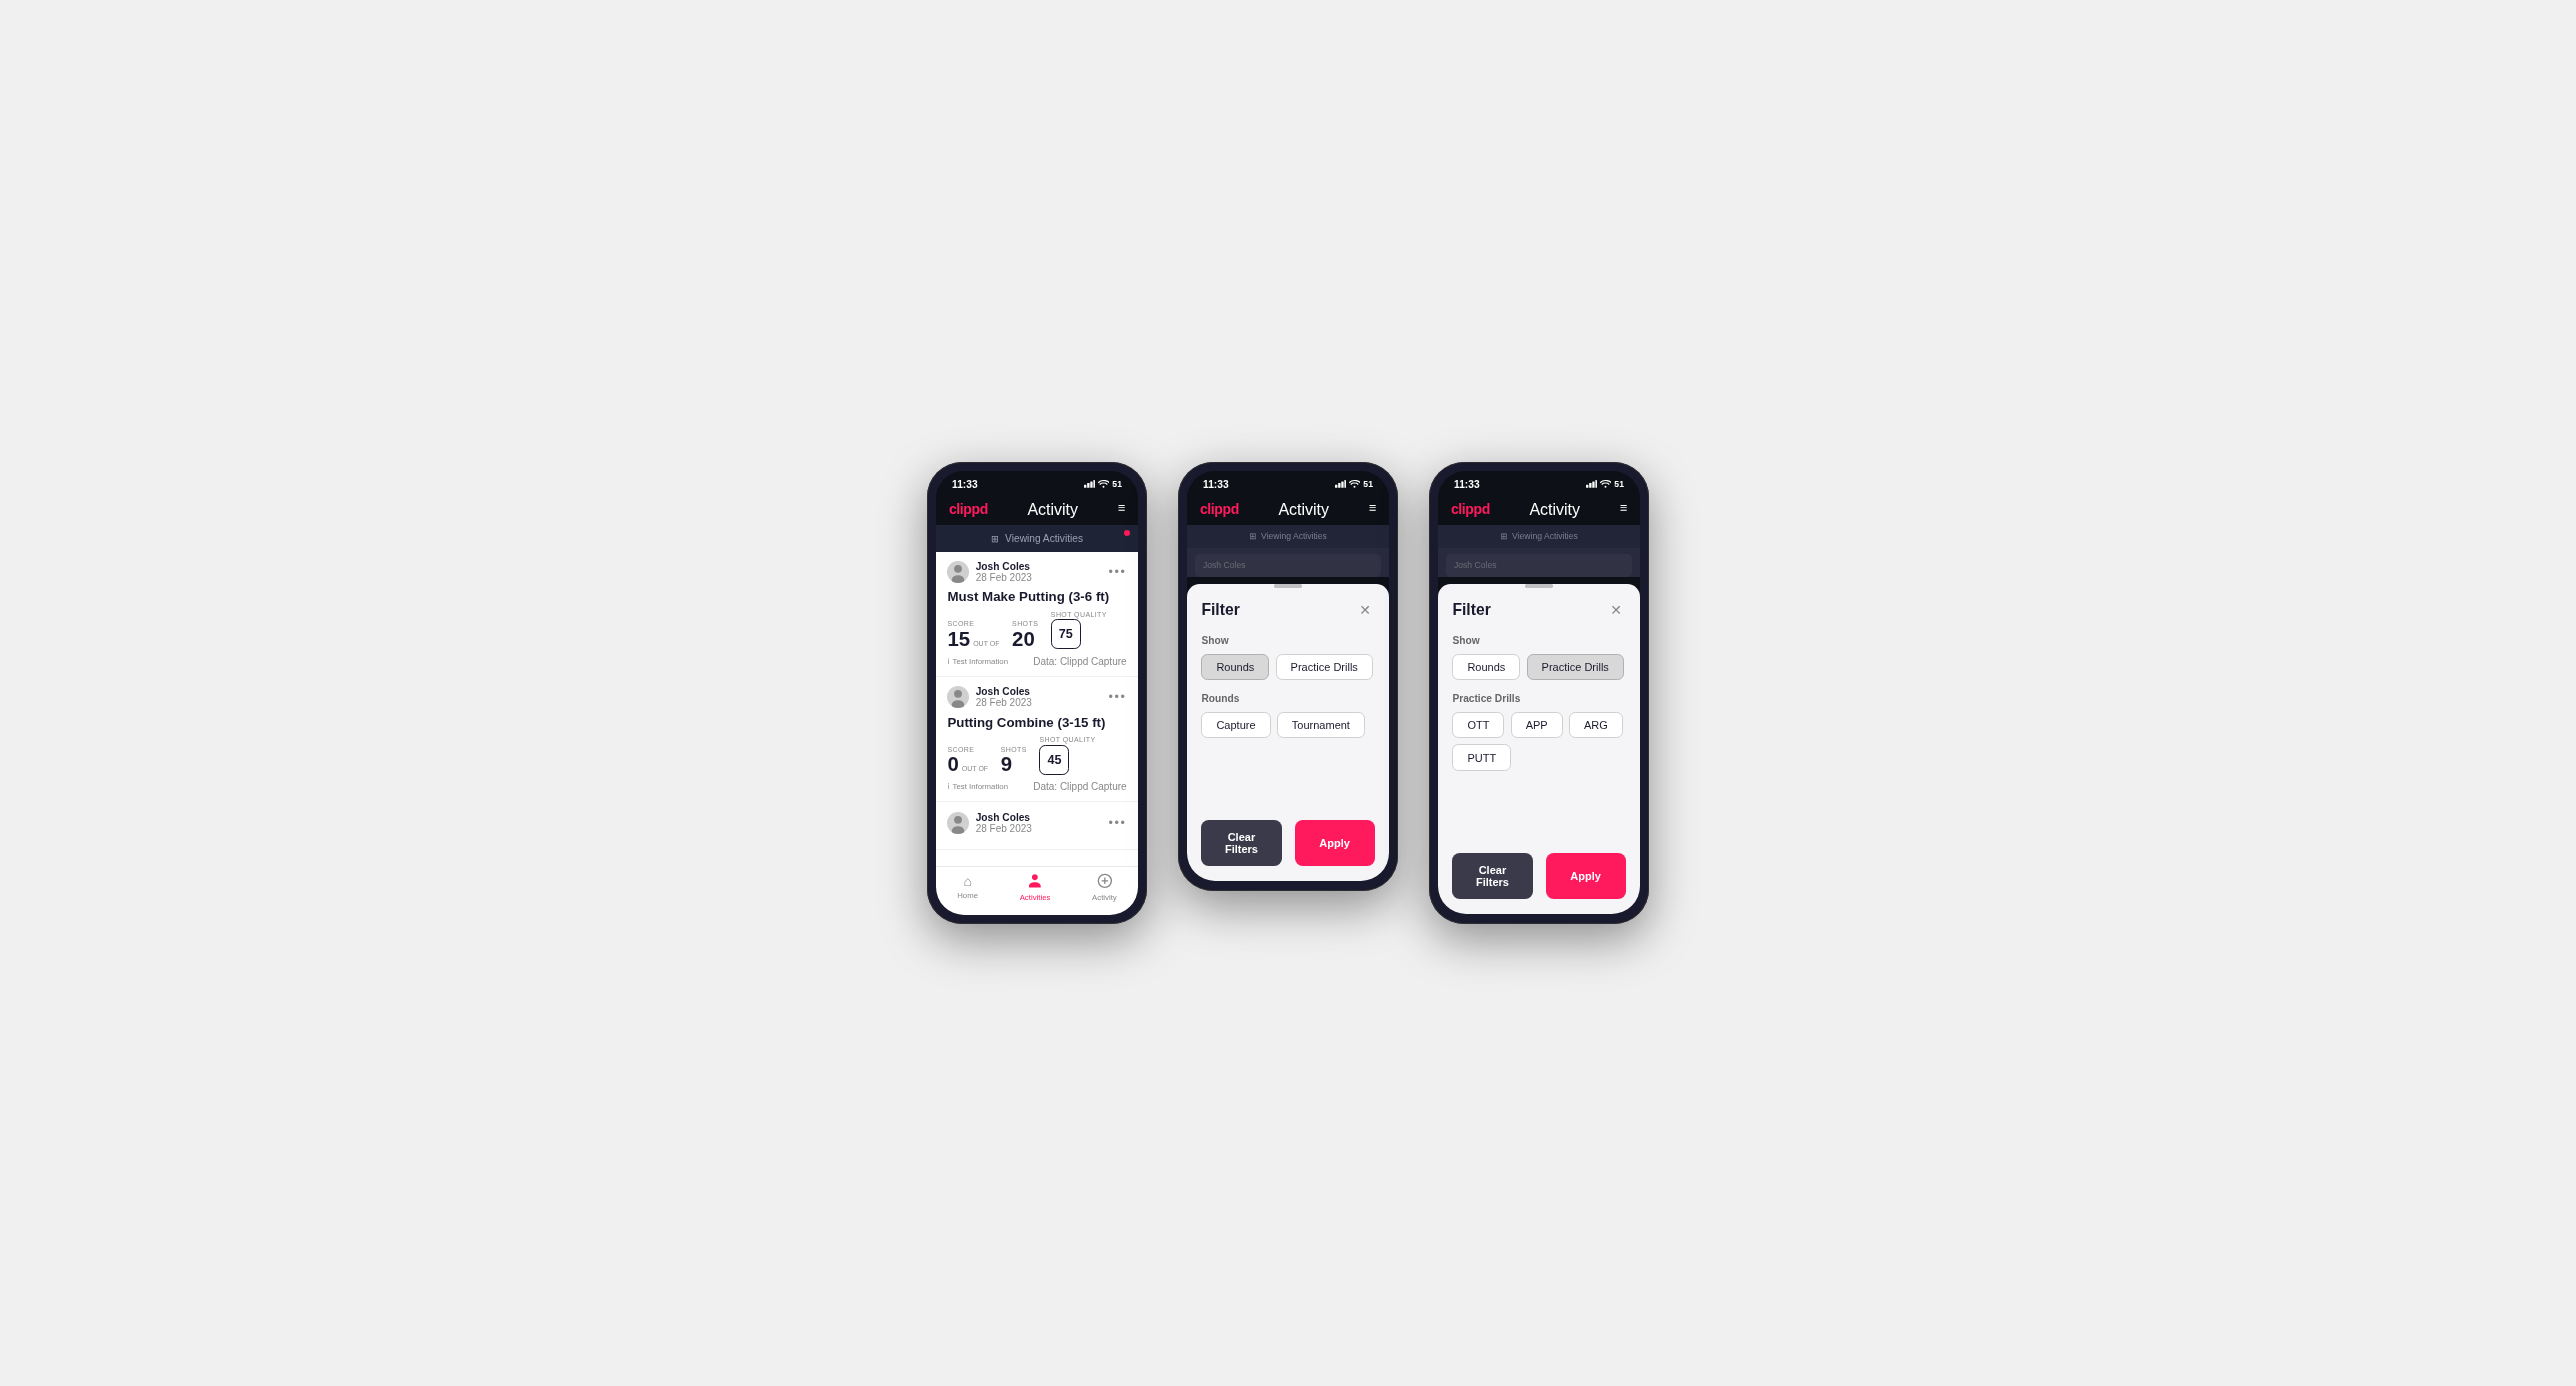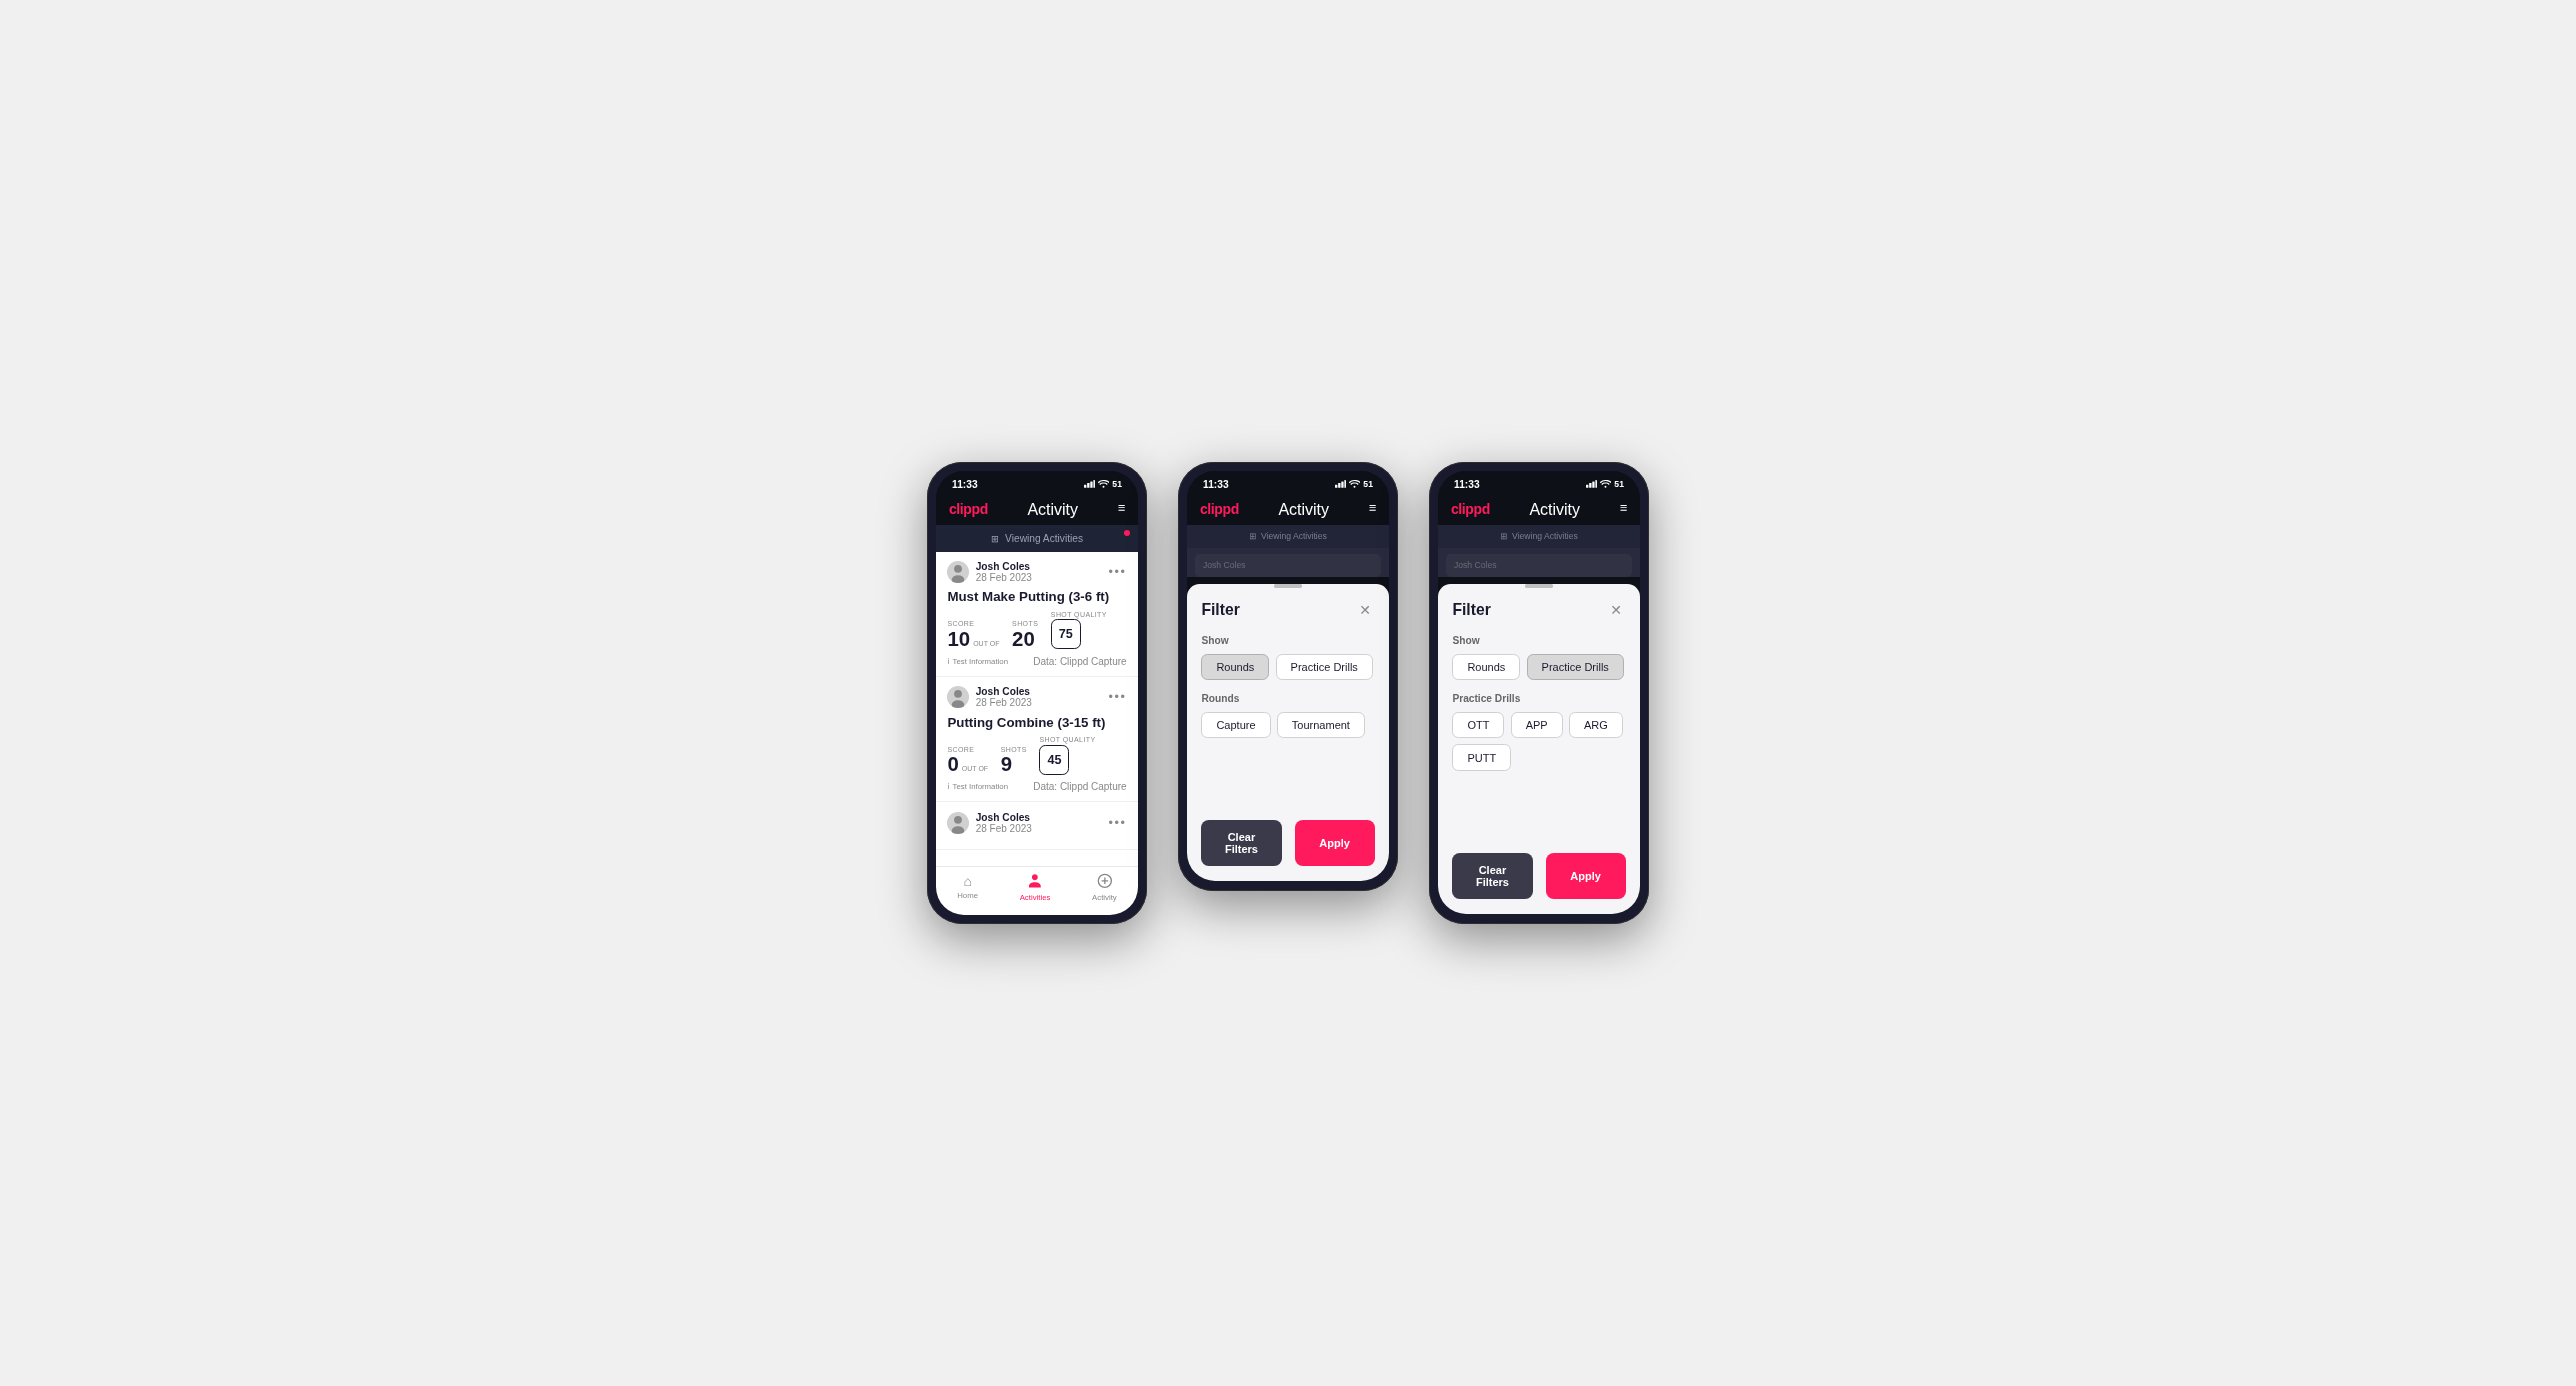--- a/index.html
+++ b/index.html
@@ -373,21 +373,21 @@
                 <div class="user-date">28 Feb 2023</div>
               </div>
             </div>
             <span class="more-dots">•••</span>
           </div>
           <div class="activity-title">Must Make Putting (3-6 ft)</div>
           <div class="stats-row">
             <div>
               <div class="stat-label">Score</div>
               <div style="display:flex;align-items:baseline;gap:3.1px;">
-                <span class="stat-value">10</span>
+                <span class="stat-value">15</span>
                 <span style="font-size:7px;color:#888;">OUT OF</span>
               </div>
             </div>
             <div>
               <div class="stat-label">Shots</div>
               <span class="stat-value">20</span>
             </div>
             <div>
               <div class="stat-label">Shot Quality</div>
               <div class="shot-quality-badge">

